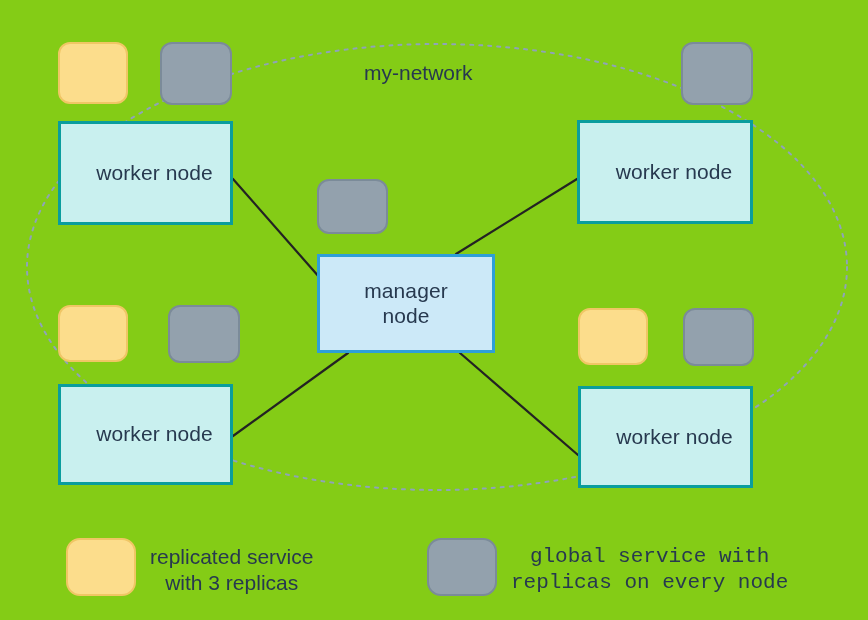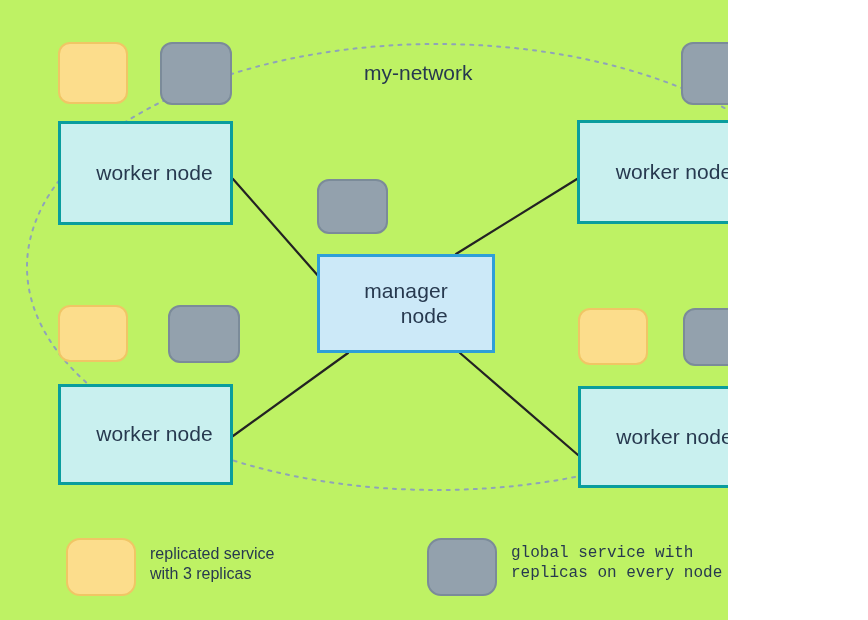--- a/index.html
+++ b/index.html
@@ -2,23 +2,23 @@
 <html><head>
 <meta charset="utf-8">
 <style>
   html, body {
     margin: 0;
     padding: 0;
     background: #ffffff;
   }
   #canvas {
     position: relative;
-    width: 728px;
+    width: 868px;
     height: 620px;
-    background: #bef264;
+    background: #84cc16;
     font-family: "Liberation Sans", sans-serif;
     overflow: hidden;
   }
   #svg-layer {
     position: absolute;
     left: 0;
     top: 0;
     width: 868px;
     height: 620px;
   }
@@ -64,24 +64,25 @@
     color: #27394f;
     white-space: nowrap;
   }
   .legend-swatch {
     position: absolute;
     box-sizing: border-box;
     border-radius: 14px;
   }
   .legend-text {
     position: absolute;
-    font-size: 16px;
+    font-size: 21px;
     color: #27394f;
     line-height: 1.23;
     white-space: pre-line;
+    text-align: center;
   }
 </style>
 </head>
 <body>
 
 <div id="canvas">
 
   <svg id="svg-layer" viewBox="0 0 868 620" xmlns="http://www.w3.org/2000/svg">
     <ellipse id="network-boundary" cx="437" cy="267" rx="410" ry="223" fill="none" stroke="#8fa3b8" stroke-width="2" stroke-dasharray="3 6" stroke-linecap="round"></ellipse>
     <g id="connector-group" stroke="#232323" stroke-width="2.2" stroke-linecap="round">
@@ -104,21 +105,21 @@
       <div class="svc svc-yellow" style="left: 578px; top: 308px; width: 70px; height: 57px;"></div>
       <div class="svc svc-gray" style="left: 683px; top: 308px; width: 71px; height: 58px;"></div>
     </div>
   <div id="nodes-layer">
       <div class="node-box worker-box" style="left: 58px; top: 121px; width: 175px; height: 104px;">
         <span class="node-label">worker node</span>
       </div>
       <div class="node-box worker-box" style="left: 577px; top: 120px; width: 176px; height: 104px;">
         <span class="node-label">worker node</span>
       </div>
-      <div class="node-box manager-box" style="left: 317px; top: 254px; width: 178px; height: 99px; text-align: right;">
+      <div class="node-box manager-box" style="left: 317px; top: 254px; width: 178px; height: 99px;">
         <span class="node-label">manager<br>node</span>
       </div>
       <div class="node-box worker-box" style="left: 58px; top: 384px; width: 175px; height: 101px;">
         <span class="node-label">worker node</span>
       </div>
       <div class="node-box worker-box" style="left: 578px; top: 386px; width: 175px; height: 102px;">
         <span class="node-label">worker node</span>
       </div>
     </div>
   <div id="legend-layer">

